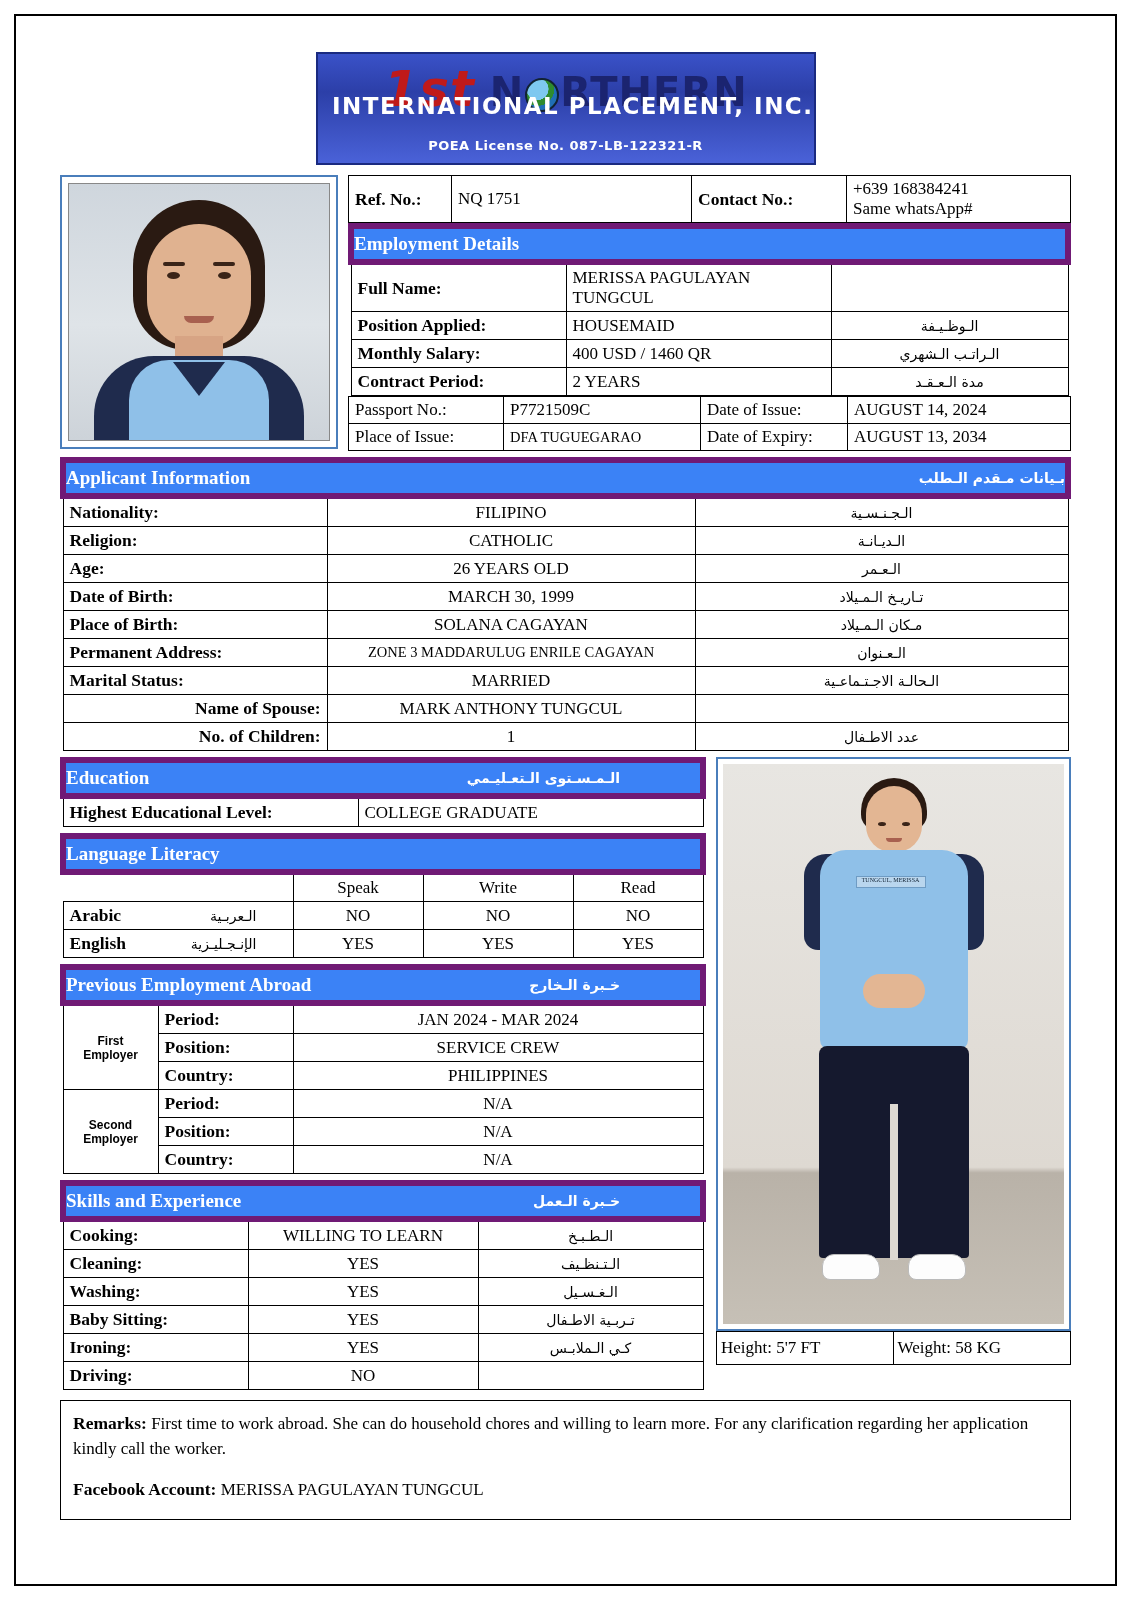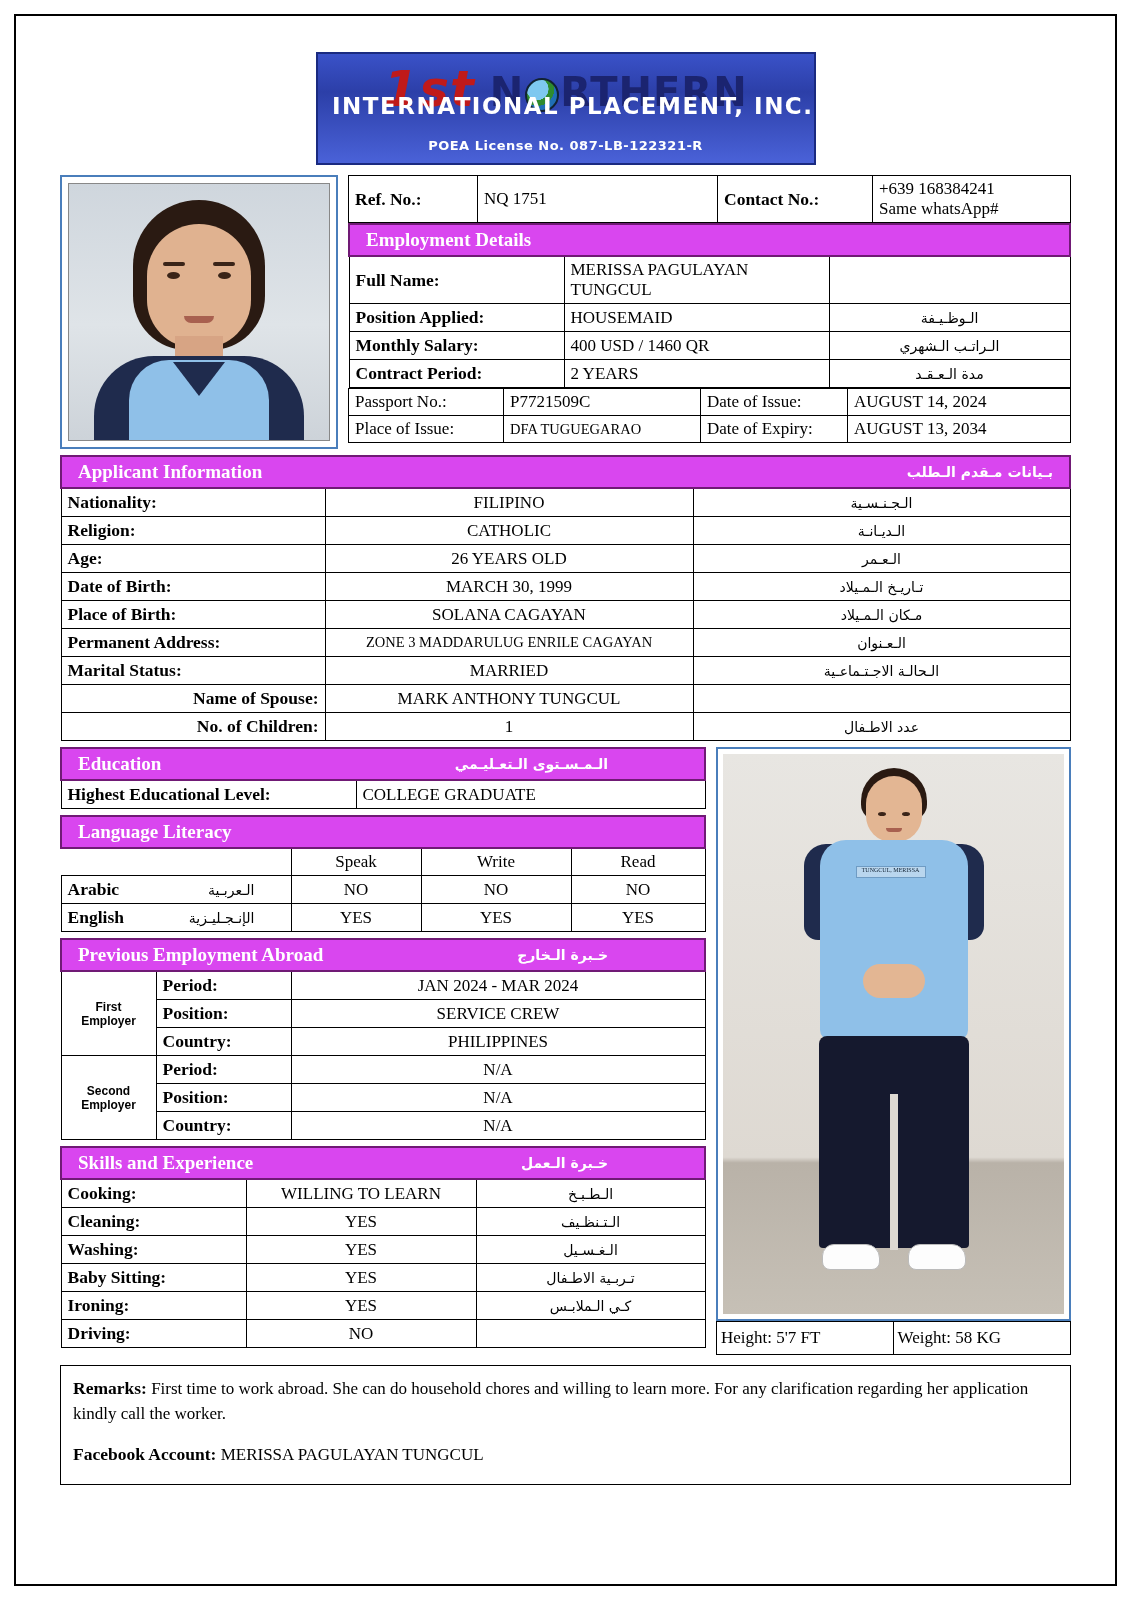--- a/index.html
+++ b/index.html
@@ -93,26 +93,26 @@
   .lbl { font-weight: bold; font-size: 17.5px; }
   .ctr { text-align: center; }
   .ar {
     font-family: "DejaVu Sans", sans-serif;
     direction: rtl;
     text-align: center;
     font-size: 14px;
     letter-spacing: 1px;
   }
   .bandhdr {
-    background: #d946ef;
+    background: #3b82f6;
     color: #ffffff;
     font-weight: bold;
     font-size: 19px;
-    padding: 4px 16px;
-    border: 2px solid #701a75;
+    padding: 4px 0;
+    border: 6px solid #701a75;
   }
   .bandhdr .arb {
     font-family: "DejaVu Sans", sans-serif;
     direction: rtl;
     font-size: 14px;
     font-weight: bold;
   }
 
   
   .top-row { display: flex; gap: 10px; align-items: flex-start; }
@@ -268,21 +268,21 @@
           <div class="p-body"></div>
           <div class="p-shirt"></div>
           <div class="p-v"></div>
         </div>
       </div>
 
       <div class="top-tables">
         <table>
           <tbody>
               <tr>
-            <td class="lbl" style="width:129px">Ref. No.:</td>
+            <td class="lbl" style="width:103px">Ref. No.:</td>
             <td style="width:240px">NQ 1751</td>
             <td class="lbl" style="width:155px">Contact No.:</td>
             <td>
               <div>+639 168384241</div>
               <div>Same whatsApp#</div>
             </td>
           </tr>
         </tbody>
           </table>
 

